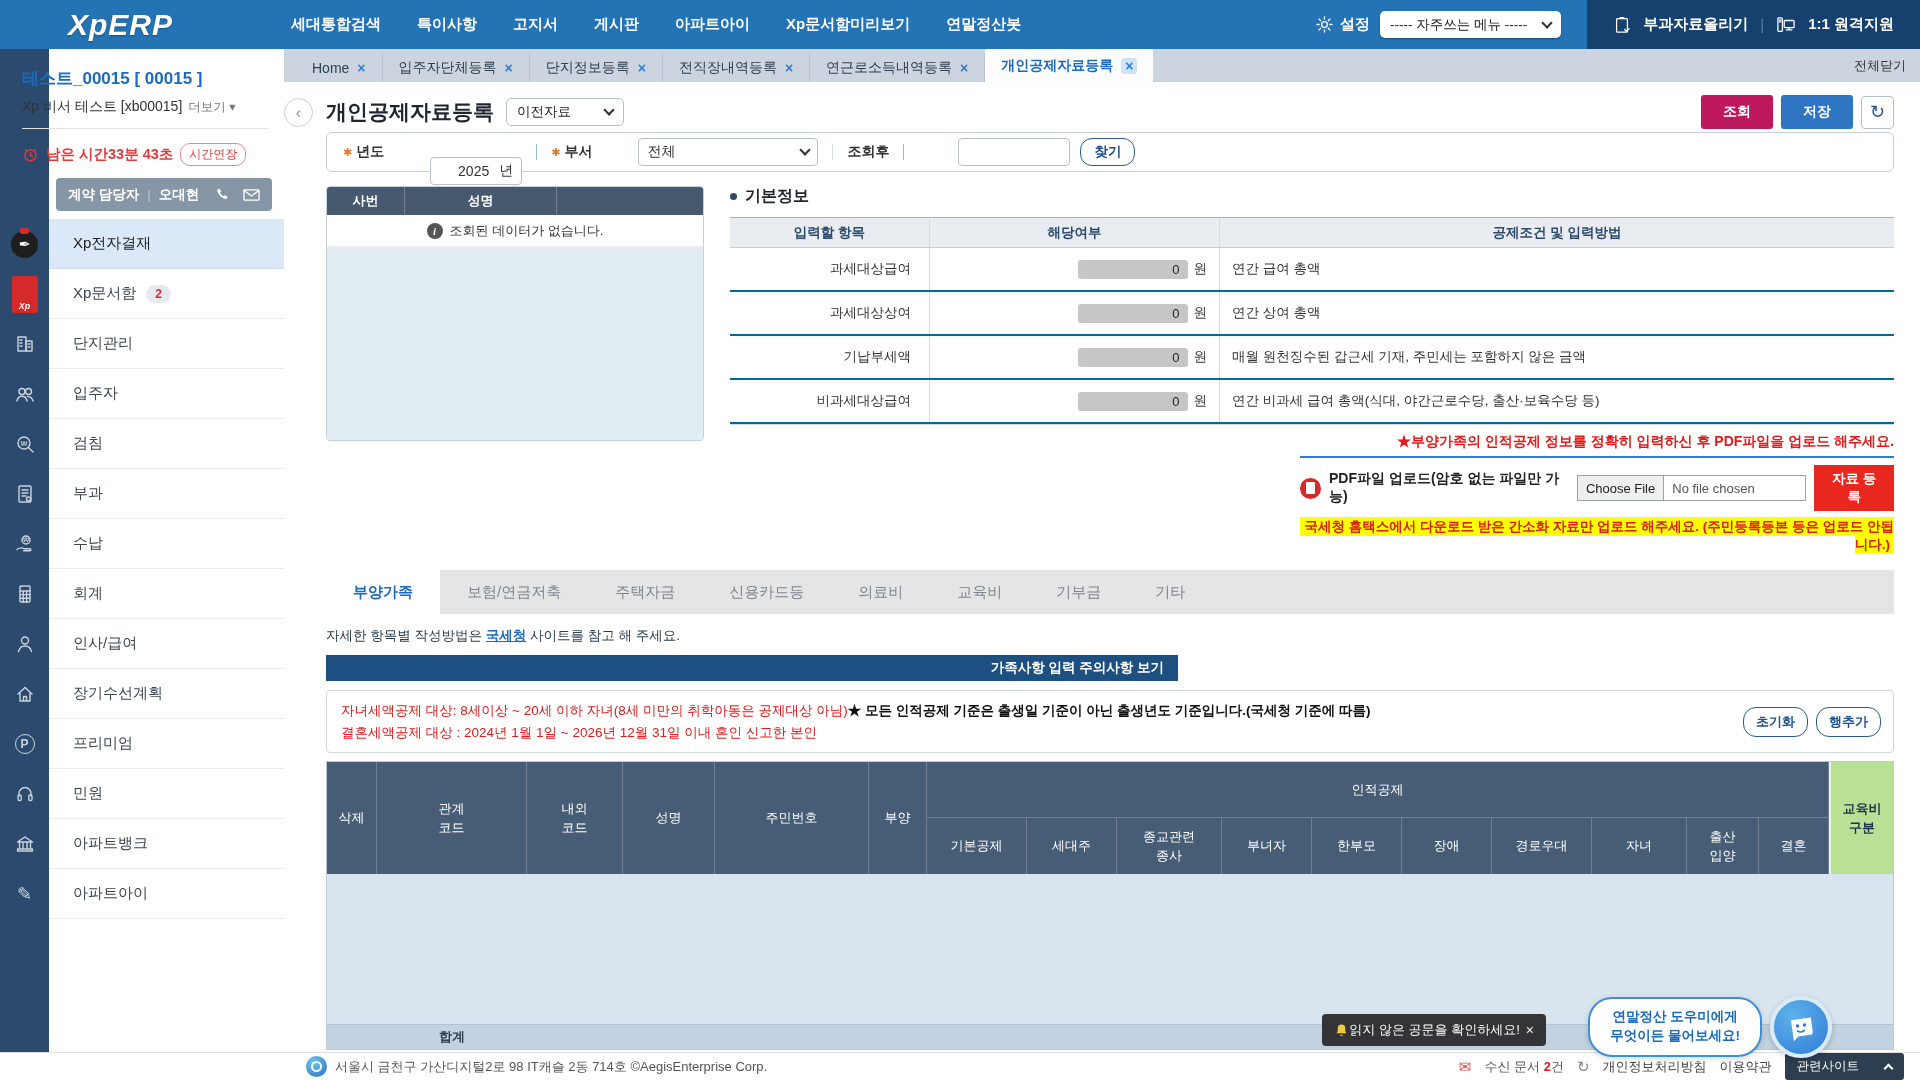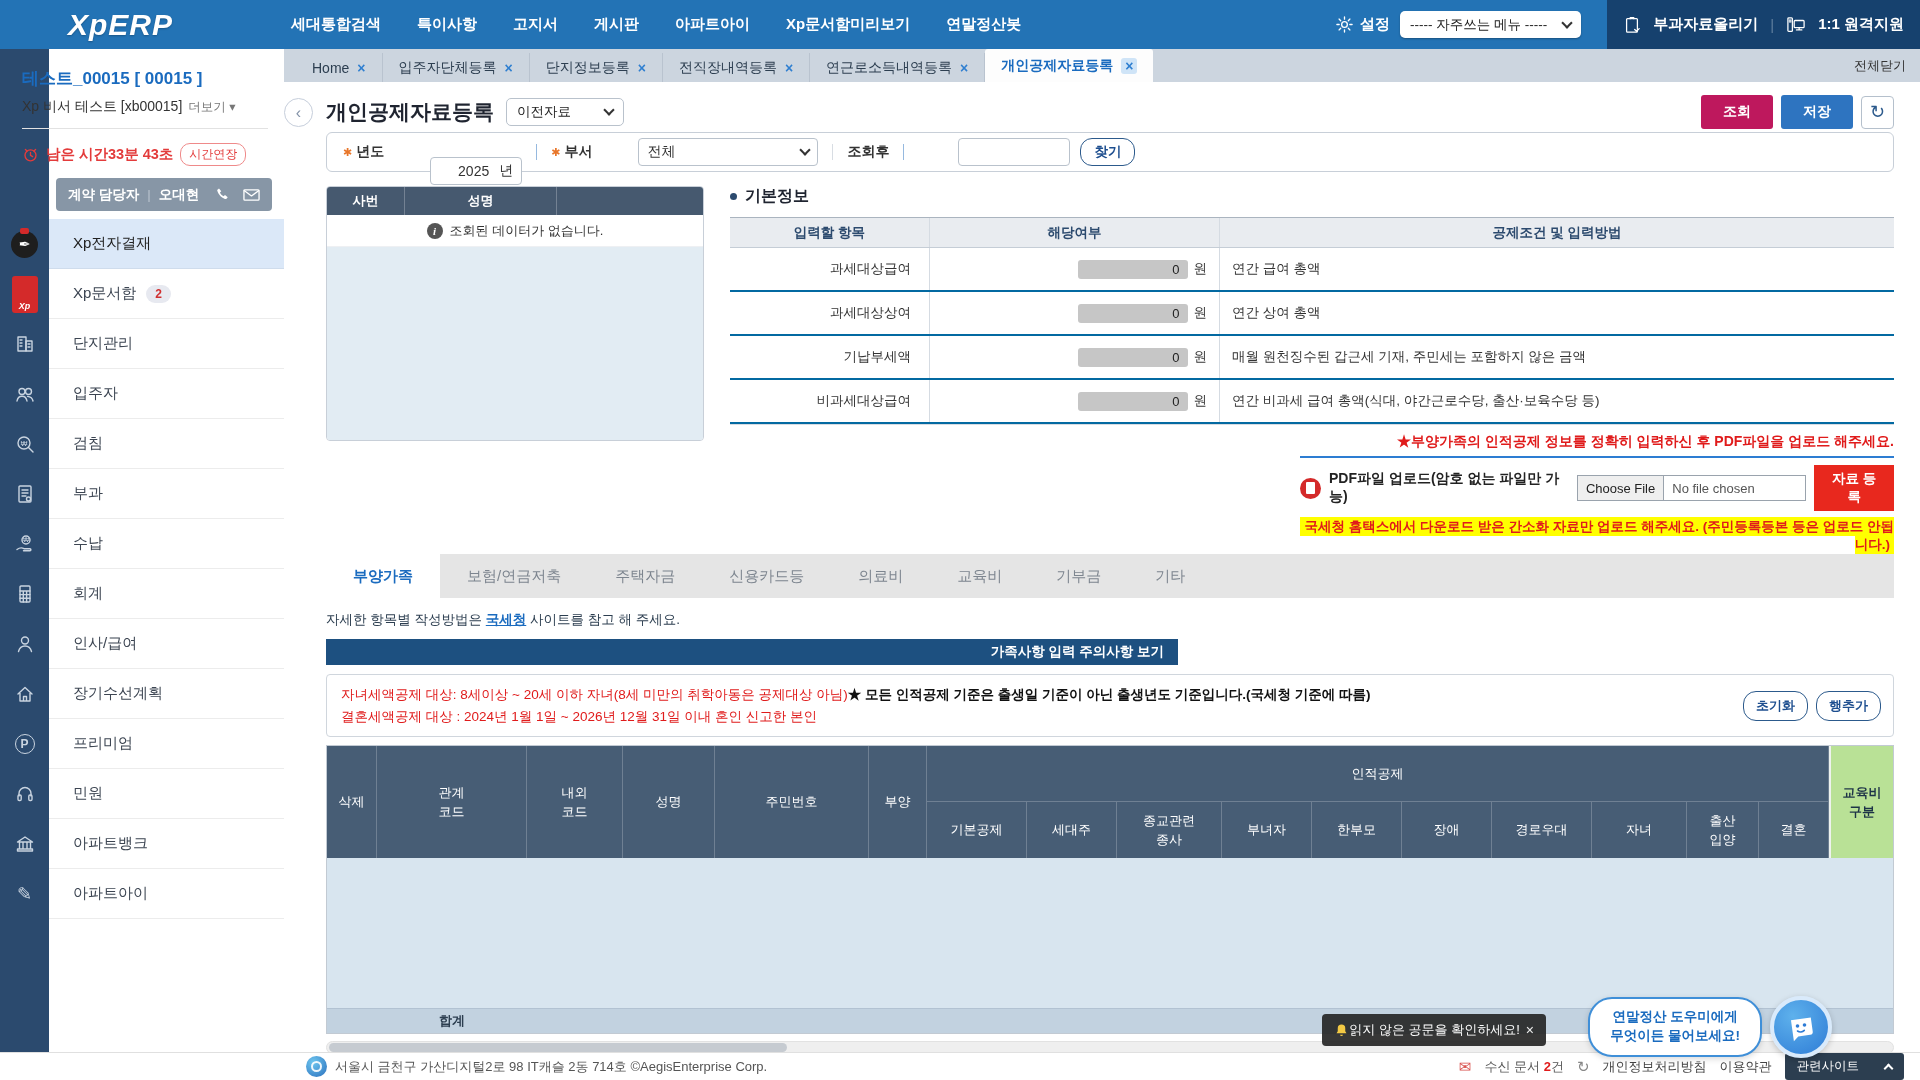--- a/index.html
+++ b/index.html
@@ -13,21 +13,21 @@
     text-shadow:0 1px 2px rgba(0,0,0,.25); }
   .topnav { display:flex; gap:36px; margin-left:118px; font-size:15px; font-weight:bold; white-space:nowrap; }
   .topnav span { cursor:default; }
   .top-right { margin-left:auto; display:flex; align-items:center; height:100%; }
   .settings { display:flex; align-items:center; gap:6px; font-size:15px; font-weight:bold; }
   .quick-select { background:#fff; color:#222; border-radius:5px; margin-left:10px; height:27px;
     display:flex; align-items:center; padding:0 10px; font-size:13.5px; gap:16px; box-shadow:0 1px 2px rgba(0,0,0,.3); }
   .chev { width:8px; height:8px; border-right:2px solid #333; border-bottom:2px solid #333;
     transform:rotate(45deg); margin-top:-4px; }
   .top-darkbox { background:#16416e; height:100%; margin-left:26px; display:flex; align-items:center;
-    padding:0 16px; gap:12px; font-size:15px; font-weight:bold; }
+    padding:0 26px; gap:12px; font-size:15px; font-weight:bold; }
   .top-darkbox .sep { color:#5f7e9d; font-weight:normal; }
   .icn { display:inline-flex; align-items:center; justify-content:center; }
 
   
   .app { display:flex; height:1003px; }
   .sidebar { width:284px; position:relative; background:#fff; flex:none; }
   .sidebar::before { content:""; position:absolute; left:0; top:0; bottom:0; width:49px; background:#2b4a6e; }
   .side-head { position:relative; padding:18px 16px 0 22px; }
   .site-title { color:#1a6bbf; font-weight:bold; font-size:17px; }
   .site-sub { margin-top:8px; font-size:14px; color:#333; display:flex; align-items:center; gap:6px; }
@@ -140,21 +140,21 @@
   .pdf-label { font-weight:bold; font-size:14px; color:#222; }
   .file-input { margin-left:auto; display:flex; align-items:center; border:1px solid #9aa3ad; height:26px; width:238px; background:#fff; }
   .choose-btn { border-right:1px solid #9aa3ad; background:#efefef; height:100%; display:flex; align-items:center;
     padding:0 8px; font-size:13px; color:#222; }
   .no-file { padding:0 8px; font-size:13px; color:#555; white-space:nowrap; overflow:hidden; }
   .reg-btn { background:#e8281e; color:#fff; font-weight:bold; font-size:13.5px; padding:5px 12px;
     border:none; cursor:pointer; }
   .yellow-line { margin-top:7px; text-align:right; }
   .yellow-line span { background:#ffff00; color:#e01b1b; font-weight:bold; font-size:13.5px; padding:2px 4px; }
 
-  .tabs2 { display:flex; background:#e5e5e5; height:44px; }
+  .tabs2 { display:flex; background:#e5e5e5; height:44px; margin-top:16px; }
   .tab2 { padding:0 27px; display:flex; align-items:center; font-size:15px; color:#7d858f; cursor:pointer; }
   .tab2.active { background:#fff; color:#1a6bbf; font-weight:bold; }
 
   .guide-line { margin-top:13px; font-size:13.5px; color:#2c3e50; }
   .guide-line a { color:#1a6bbf; font-weight:bold; text-decoration:underline; }
 
   .notice-bar { margin-top:10px; width:852px; height:26px; background:#1d5080; color:#fff; font-weight:bold;
     font-size:13.5px; display:flex; align-items:center; justify-content:flex-end; padding-right:14px; }
 
   .notice-panel { margin-top:9px; border:1px solid #d0d6dd; border-radius:4px; padding:9px 14px;

